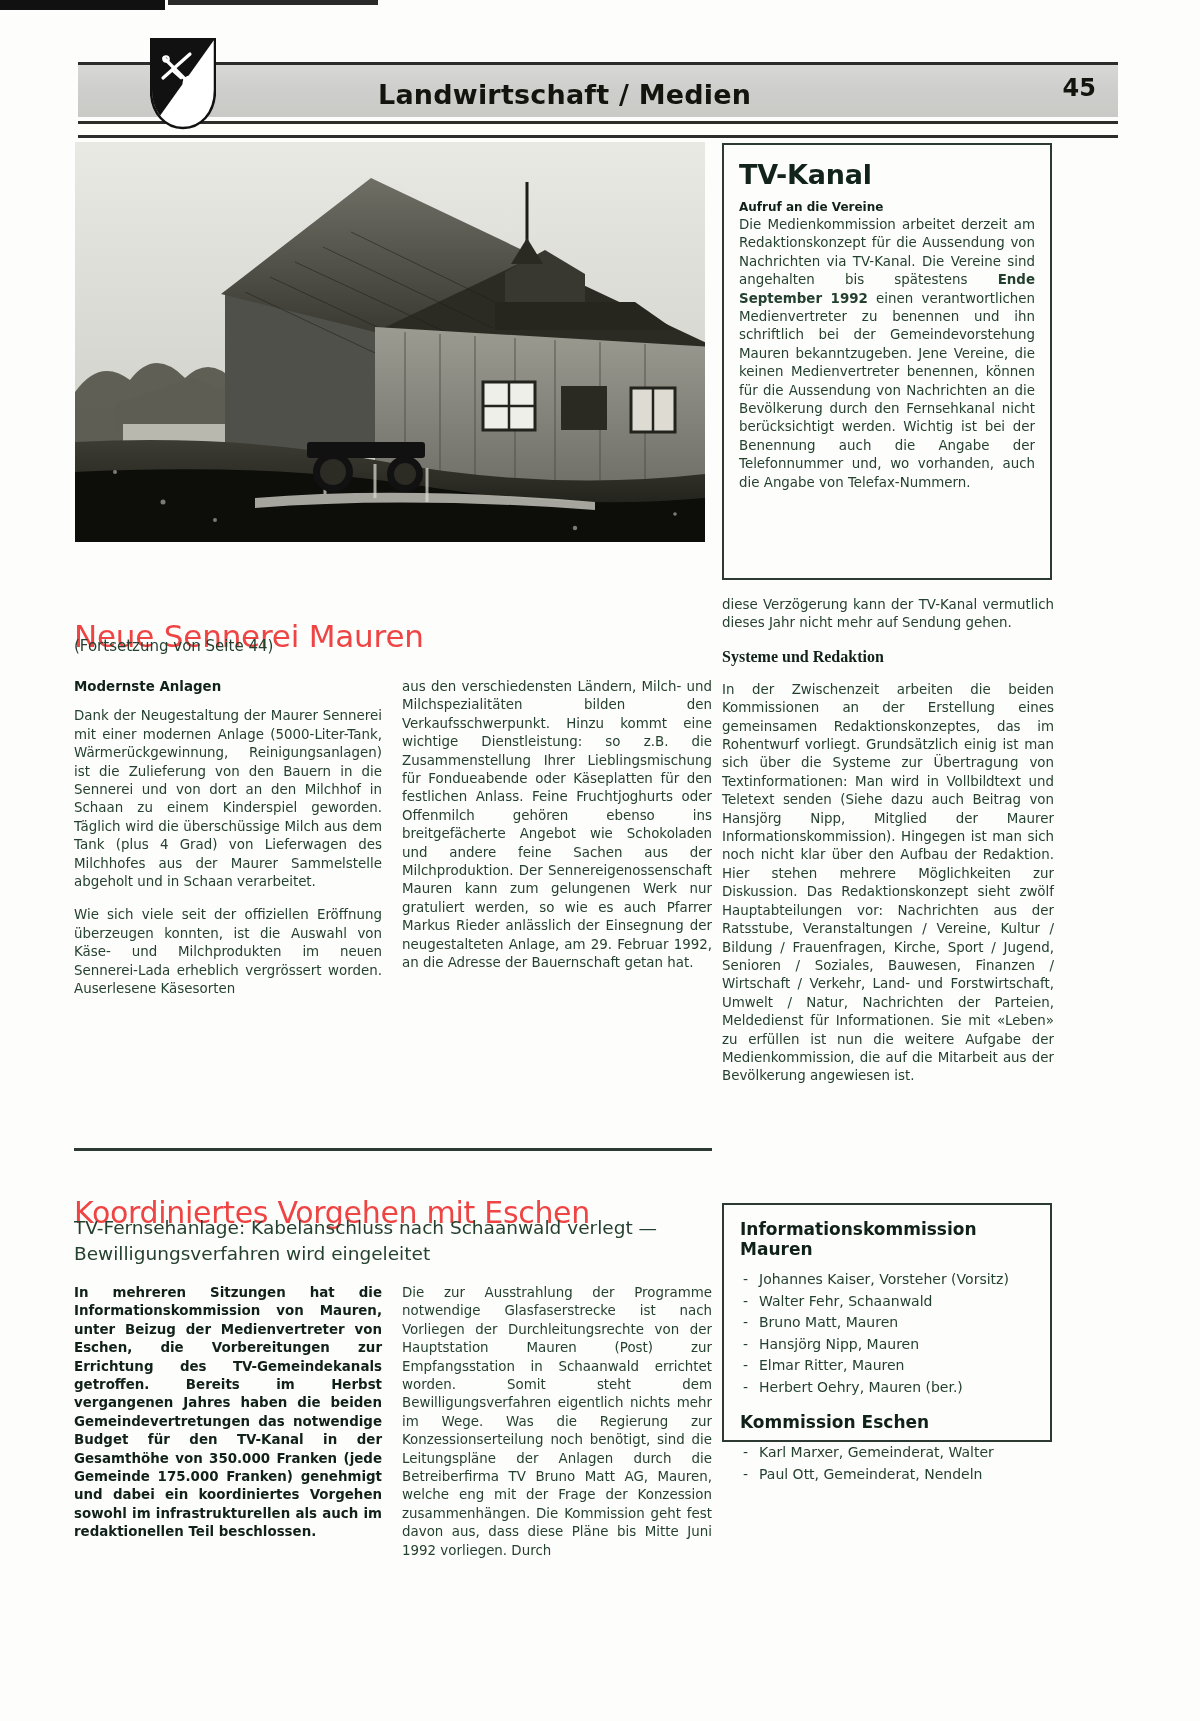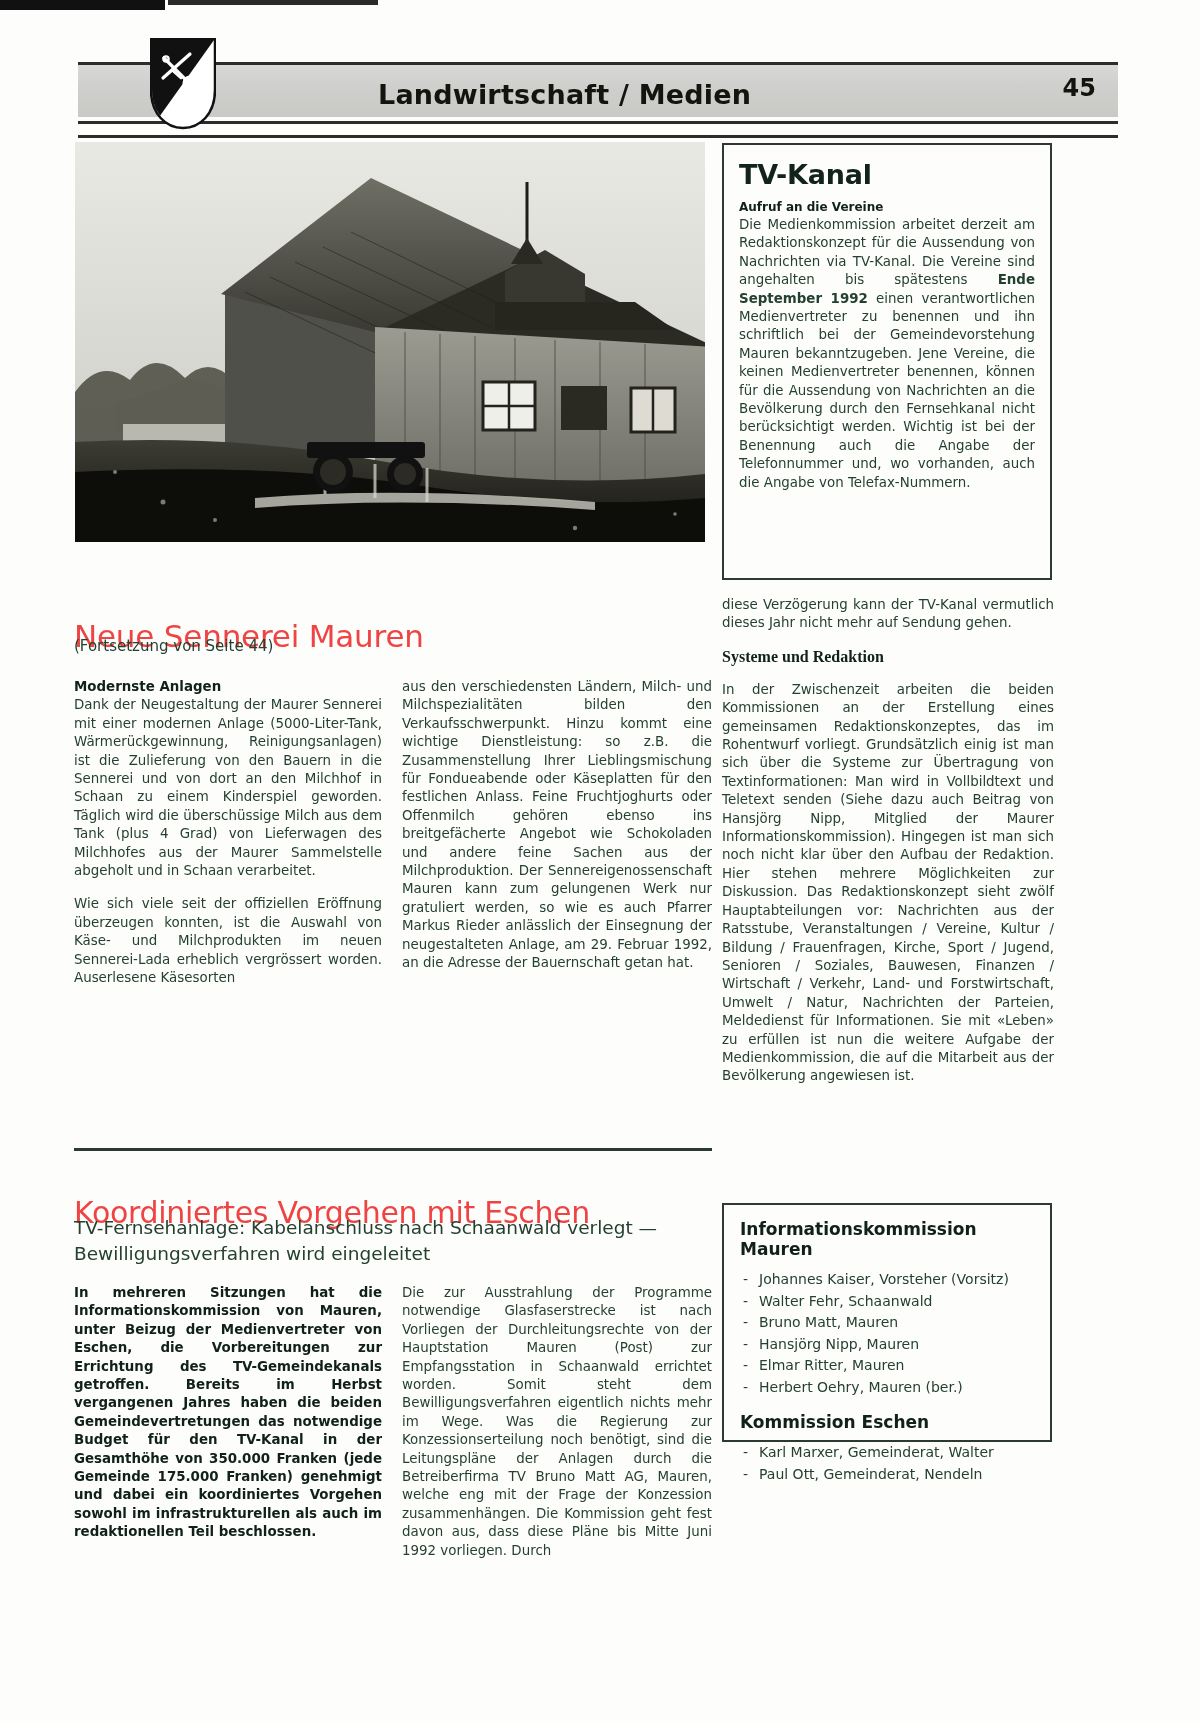--- a/index.html
+++ b/index.html
@@ -395,21 +395,21 @@
         <circle cx="40" cy="330" r="2"></circle>
       </g>
     </svg>
   </div>
 
 
   <h1 class="art-title" id="sennerei-title">Neue Sennerei Mauren</h1>
   <div id="sennerei-sub">(Fortsetzung von Seite 44)</div>
 
   <div class="col" id="sen-col-1">
-    <p style="margin-bottom:0;">
+    <p style="margin-bottom:11px;">
       <b>Modernste Anlagen</b>
     </p>
     <p>Dank der Neugestaltung der Maurer Sennerei mit einer modernen Anlage (5000-Liter-Tank, Wärmerückgewinnung, Reinigungsanlagen) ist die Zulieferung von den Bauern in die Sennerei und von dort an den Milchhof in Schaan zu einem Kinderspiel geworden. Täglich wird die überschüssige Milch aus dem Tank (plus 4 Grad) von Lieferwagen des Milchhofes aus der Maurer Sammelstelle abgeholt und in Schaan verarbeitet.</p>
     <p>Wie sich viele seit der offiziellen Eröffnung überzeugen konnten, ist die Auswahl von Käse- und Milchprodukten im neuen Sennerei-Lada erheblich vergrössert worden. Auserlesene Käsesorten</p>
   </div>
 
   <div class="col" id="sen-col-2">
     <p>aus den verschiedensten Ländern, Milch- und Milchspezialitäten bilden den Verkaufsschwerpunkt. Hinzu kommt eine wichtige Dienstleistung: so z.B. die Zusammenstellung Ihrer Lieblingsmischung für Fondueabende oder Käseplatten für den festlichen Anlass. Feine Fruchtjoghurts oder Offenmilch gehören ebenso ins breitgefächerte Angebot wie Schokoladen und andere feine Sachen aus der Milchproduktion. Der Sennereigenossenschaft Mauren kann zum gelungenen Werk nur gratuliert werden, so wie es auch Pfarrer Markus Rieder anlässlich der Einsegnung der neugestalteten Anlage, am 29. Februar 1992, an die Adresse der Bauernschaft getan hat.</p>
   </div>
 

